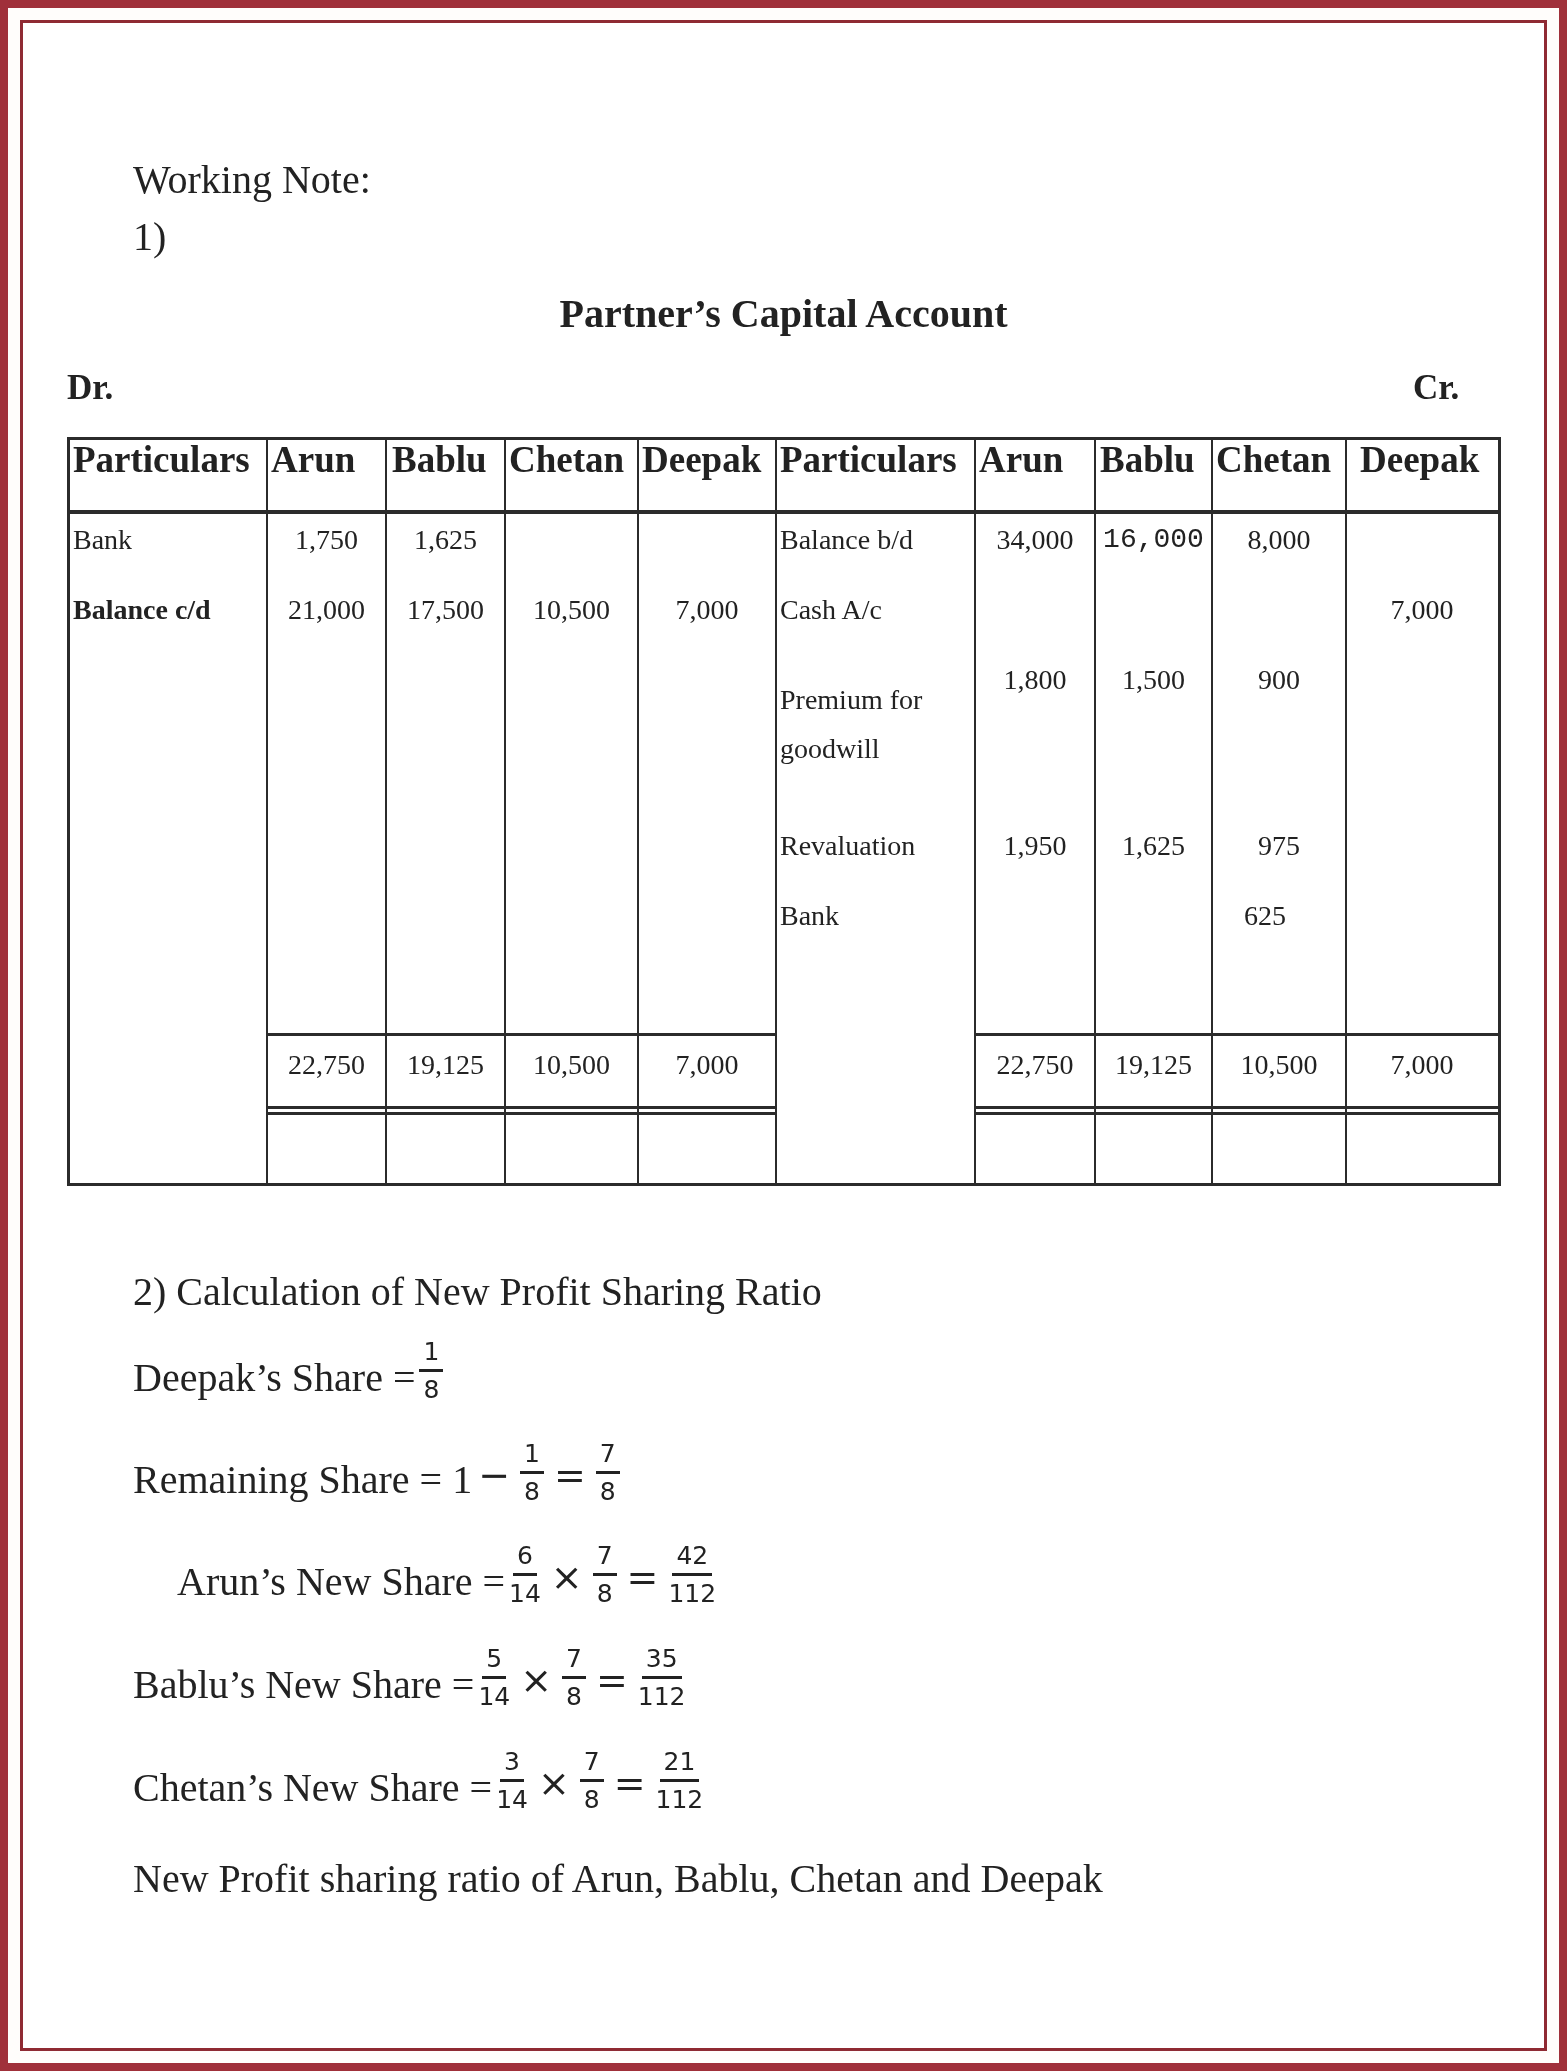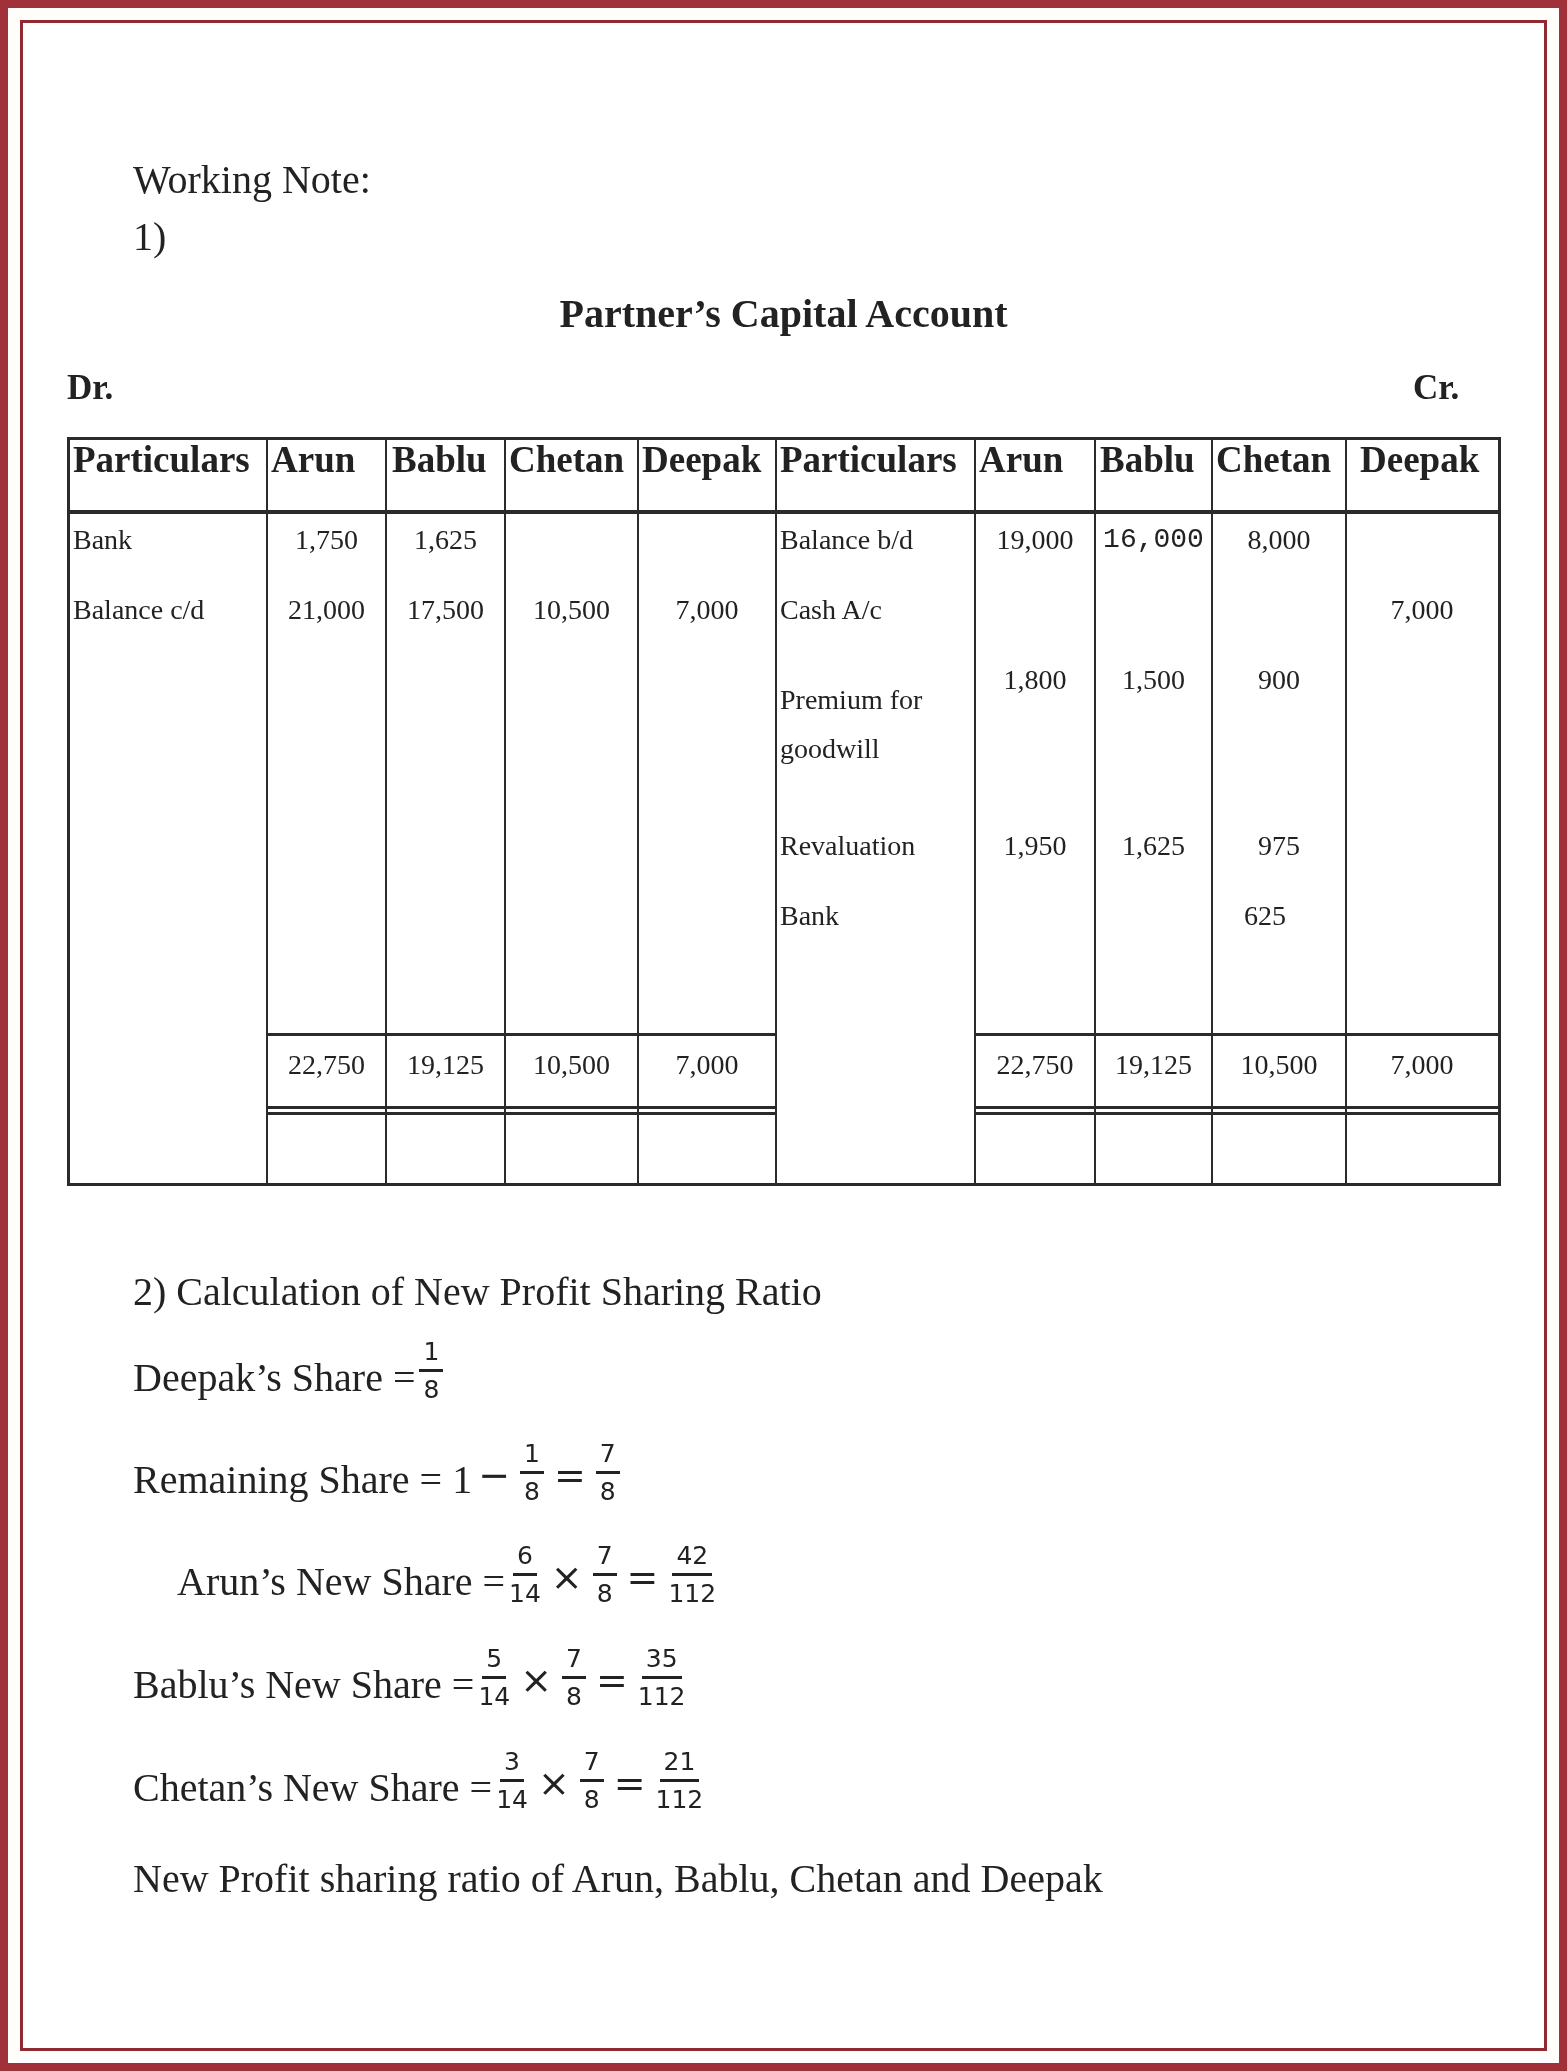--- a/index.html
+++ b/index.html
@@ -87,28 +87,28 @@
   <div class="cell hdr" style="left:1030px; top:0px;">Bablu</div>
   <div class="cell hdr" style="left:1146px; top:0px;">Chetan</div>
   <div class="cell hdr" style="left:1290px; top:0px;">Deepak</div>
 
   <div class="cell" style="left:3px; top:80px;">Bank</div>
   <div class="cell num" style="left:198px; width:117px; top:80px;">1,750</div>
   <div class="cell num" style="left:317px; width:117px; top:80px;">1,625</div>
   <div class="cell num" style="left:436px; width:131px; top:80px;"></div>
   <div class="cell num" style="left:569px; width:136px; top:80px;"></div>
 
-  <div class="cell" style="left:3px; top:150px;">Balance c/d</div>
+  <div class="cell" style="left:3px; top:150px;font-weight:bold;">Balance c/d</div>
   <div class="cell num" style="left:198px; width:117px; top:150px;">21,000</div>
   <div class="cell num" style="left:317px; width:117px; top:150px;">17,500</div>
   <div class="cell num" style="left:436px; width:131px; top:150px;">10,500</div>
   <div class="cell num" style="left:569px; width:136px; top:150px;">7,000</div>
 
   <div class="cell" style="left:710px; top:80px;">Balance b/d</div>
-  <div class="cell num" style="left:906px; width:118px; top:80px;">19,000</div>
+  <div class="cell num" style="left:906px; width:118px; top:80px;">34,000</div>
   <div class="cell num" style="left:1026px; width:115px; top:80px;font-family:Liberation Mono, monospace;">16,000</div>
   <div class="cell num" style="left:1143px; width:132px; top:80px;">8,000</div>
   <div class="cell num" style="left:1277px; width:150px; top:80px;"></div>
 
   <div class="cell" style="left:710px; top:150px;">Cash A/c</div>
   <div class="cell num" style="left:906px; width:118px; top:150px;"></div>
   <div class="cell num" style="left:1026px; width:115px; top:150px;"></div>
   <div class="cell num" style="left:1143px; width:132px; top:150px;"></div>
   <div class="cell num" style="left:1277px; width:150px; top:150px;">7,000</div>
 

